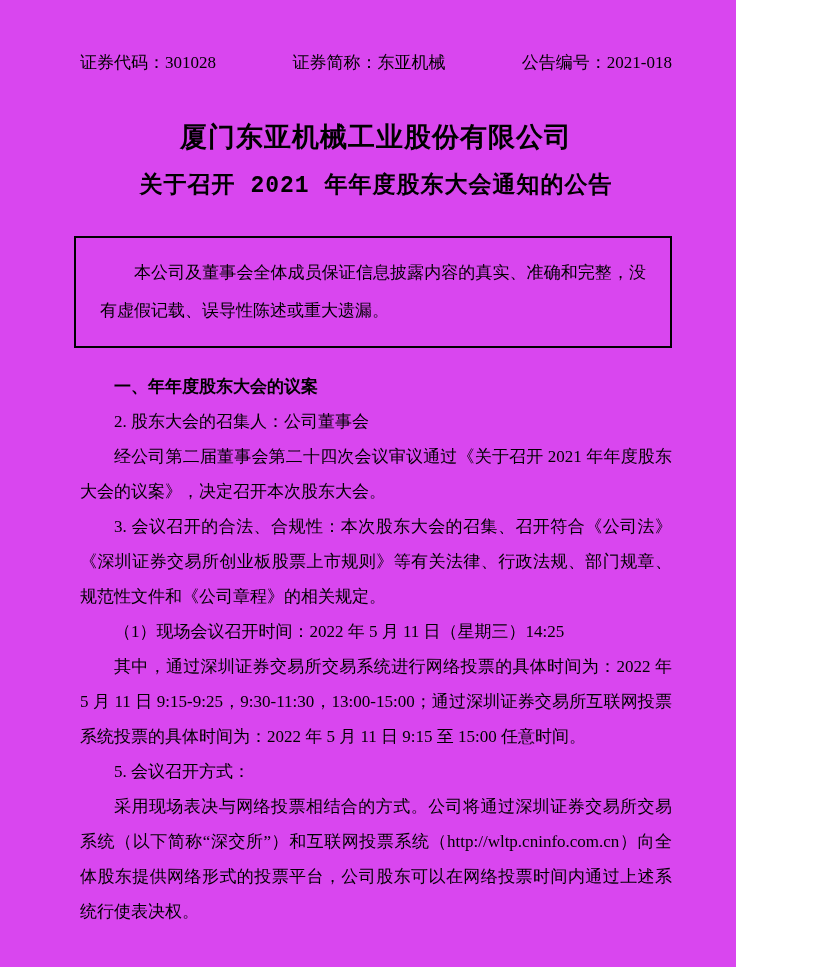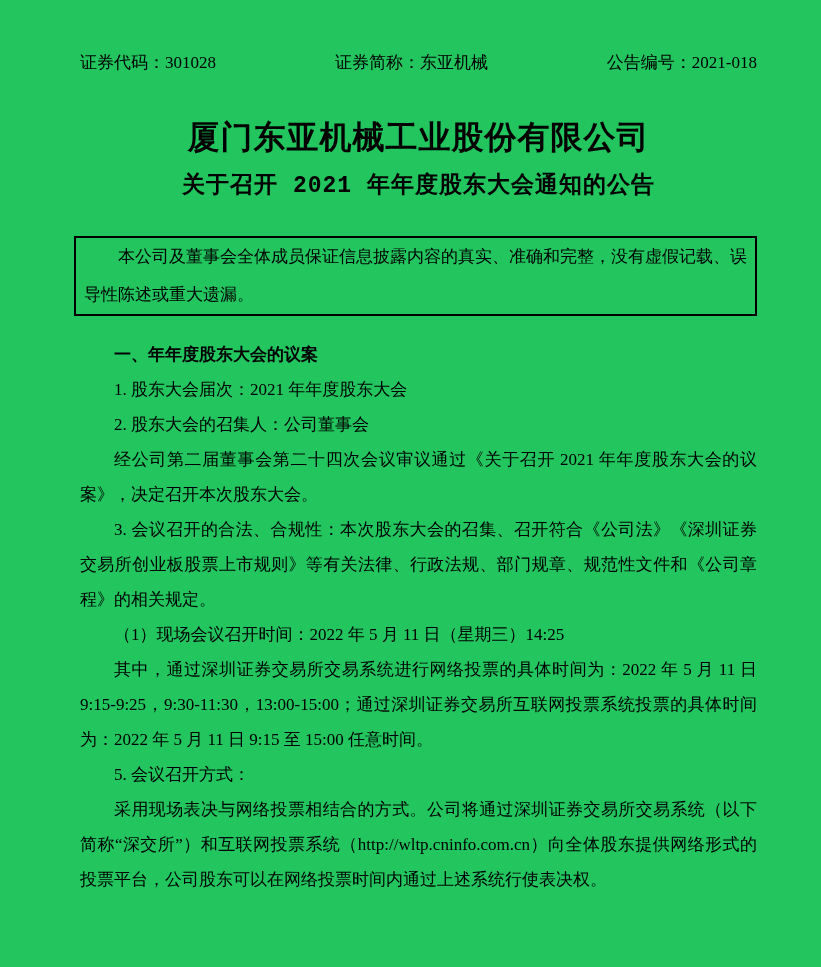--- a/index.html
+++ b/index.html
@@ -4,39 +4,39 @@
 <style>
   html, body {
     margin: 0;
     padding: 0;
     background: #ffffff;
     color: #000000;
     font-family: "Liberation Serif", "DejaVu Serif", serif;
   }
   .page {
     position: relative;
-    width: 821px;
+    width: 736px;
     height: 967px;
     box-sizing: border-box;
     padding: 52px 64px 0 80px;
-    background: #22c55e;
+    background: #d946ef;
     overflow: hidden;
   }
   .doc-header {
     display: flex;
     justify-content: space-between;
     align-items: baseline;
     font-size: 17px;
     line-height: 22px;
     white-space: nowrap;
   }
   .title-line1 {
     margin: 46px 0 0 0;
     text-align: center;
-    font-size: 32px;
+    font-size: 27px;
     font-weight: bold;
     line-height: 34px;
     letter-spacing: 1px;
   }
   .title-line2 {
     margin: 16px 0 0 0;
     text-align: center;
     font-size: 23px;
     font-weight: bold;
     line-height: 32px;
@@ -45,21 +45,21 @@
   }
   .disclaimer-box {
     border: 2px solid #000000;
     margin: 34px 0 0 -6px;
     padding: 0 8px;
     font-size: 17px;
     line-height: 38px;
     text-align: justify;
   }
   .disclaimer-box p {
-    margin: 0;
+    margin: 16px;
     text-indent: 2em;
   }
   .content {
     margin-top: 21px;
     font-size: 17px;
     line-height: 35px;
     text-align: justify;
   }
   .section-heading {
     margin: 0;
@@ -84,21 +84,20 @@
 
   <h1 class="title-line1">厦门东亚机械工业股份有限公司</h1>
   <h2 class="title-line2">关于召开 2021 年年度股东大会通知的公告</h2>
 
   <div class="disclaimer-box">
     <p>本公司及董事会全体成员保证信息披露内容的真实、准确和完整，没有虚假记载、误导性陈述或重大遗漏。</p>
   </div>
 
   <div class="content">
     <p class="section-heading">一、年年度股东大会的议案</p>
-    <p class="para">1. 股东大会届次：2021 年年度股东大会</p>
     <p class="para">2. 股东大会的召集人：公司董事会</p>
     <p class="para">经公司第二届董事会第二十四次会议审议通过《关于召开 2021 年年度股东大会的议案》，决定召开本次股东大会。</p>
     <p class="para">3. 会议召开的合法、合规性：本次股东大会的召集、召开符合《公司法》《深圳证券交易所创业板股票上市规则》等有关法律、行政法规、部门规章、规范性文件和《公司章程》的相关规定。</p>
     <p class="para">（1）现场会议召开时间：2022 年 5 月 11 日（星期三）14:25</p>
     <p class="para">其中，通过深圳证券交易所交易系统进行网络投票的具体时间为：2022 年 5 月 11 日 9:15-9:25，9:30-11:30，13:00-15:00；通过深圳证券交易所互联网投票系统投票的具体时间为：2022 年 5 月 11 日 9:15 至 15:00 任意时间。</p>
     <p class="para">5. 会议召开方式：</p>
     <p class="para">采用现场表决与网络投票相结合的方式。公司将通过深圳证券交易所交易系统（以下简称“深交所”）和互联网投票系统（http://wltp.cninfo.com.cn）向全体股东提供网络形式的投票平台，公司股东可以在网络投票时间内通过上述系统行使表决权。</p>
   </div>
 
 </div>

